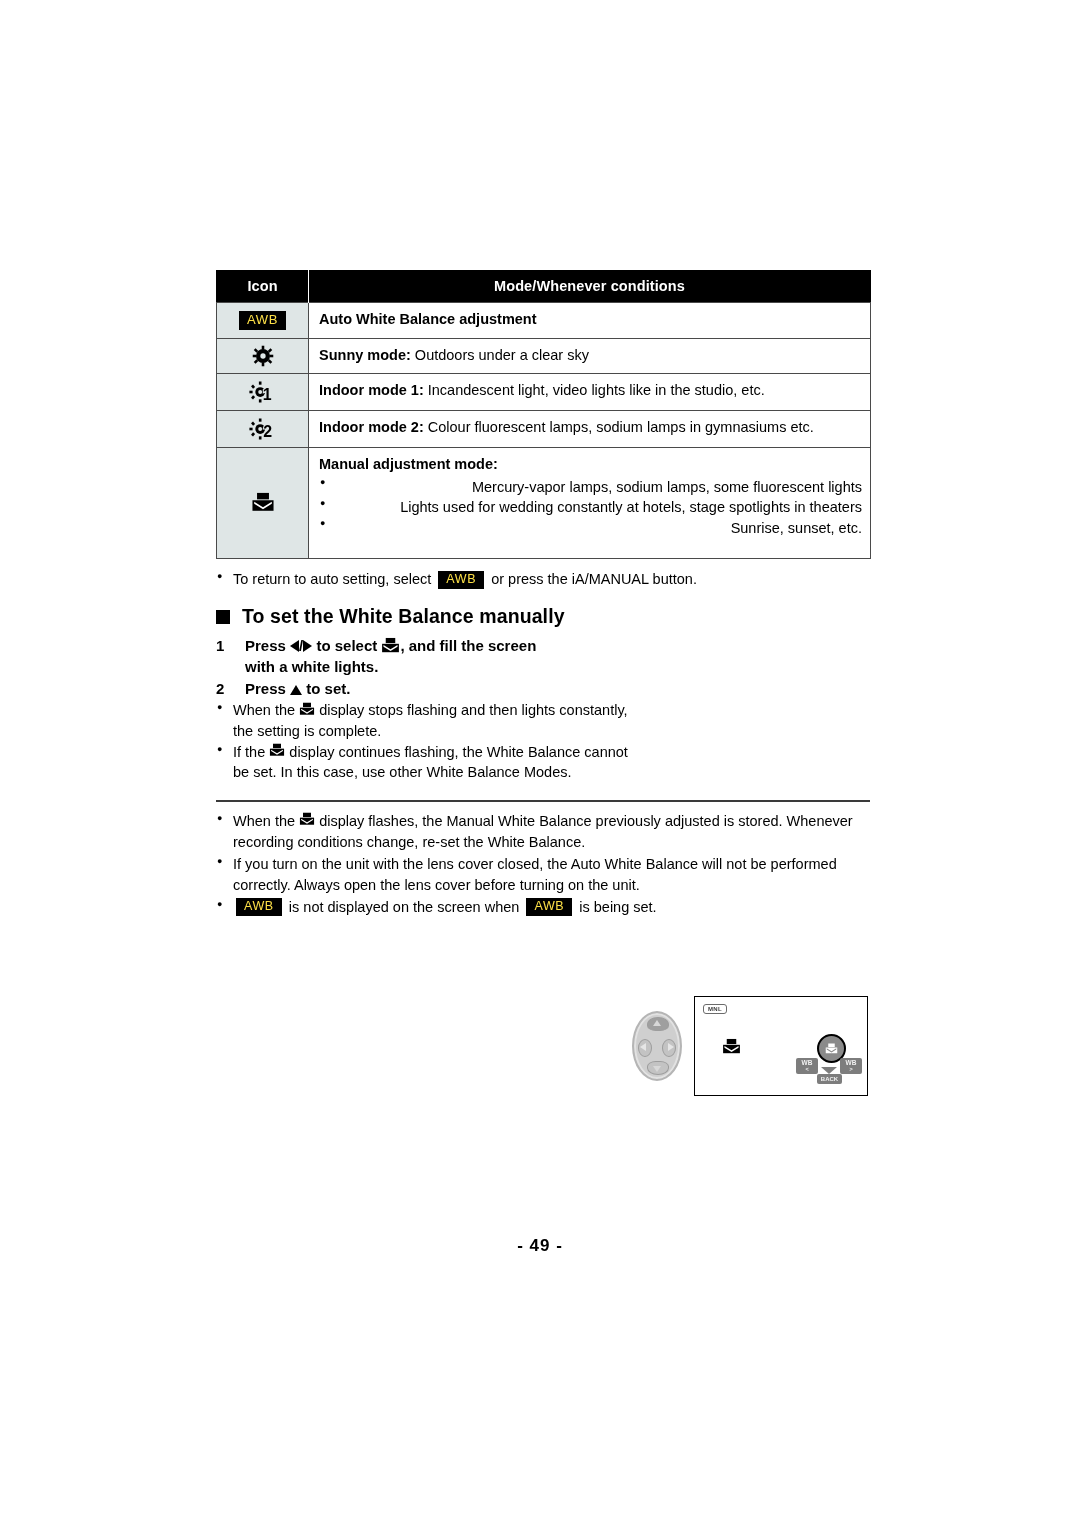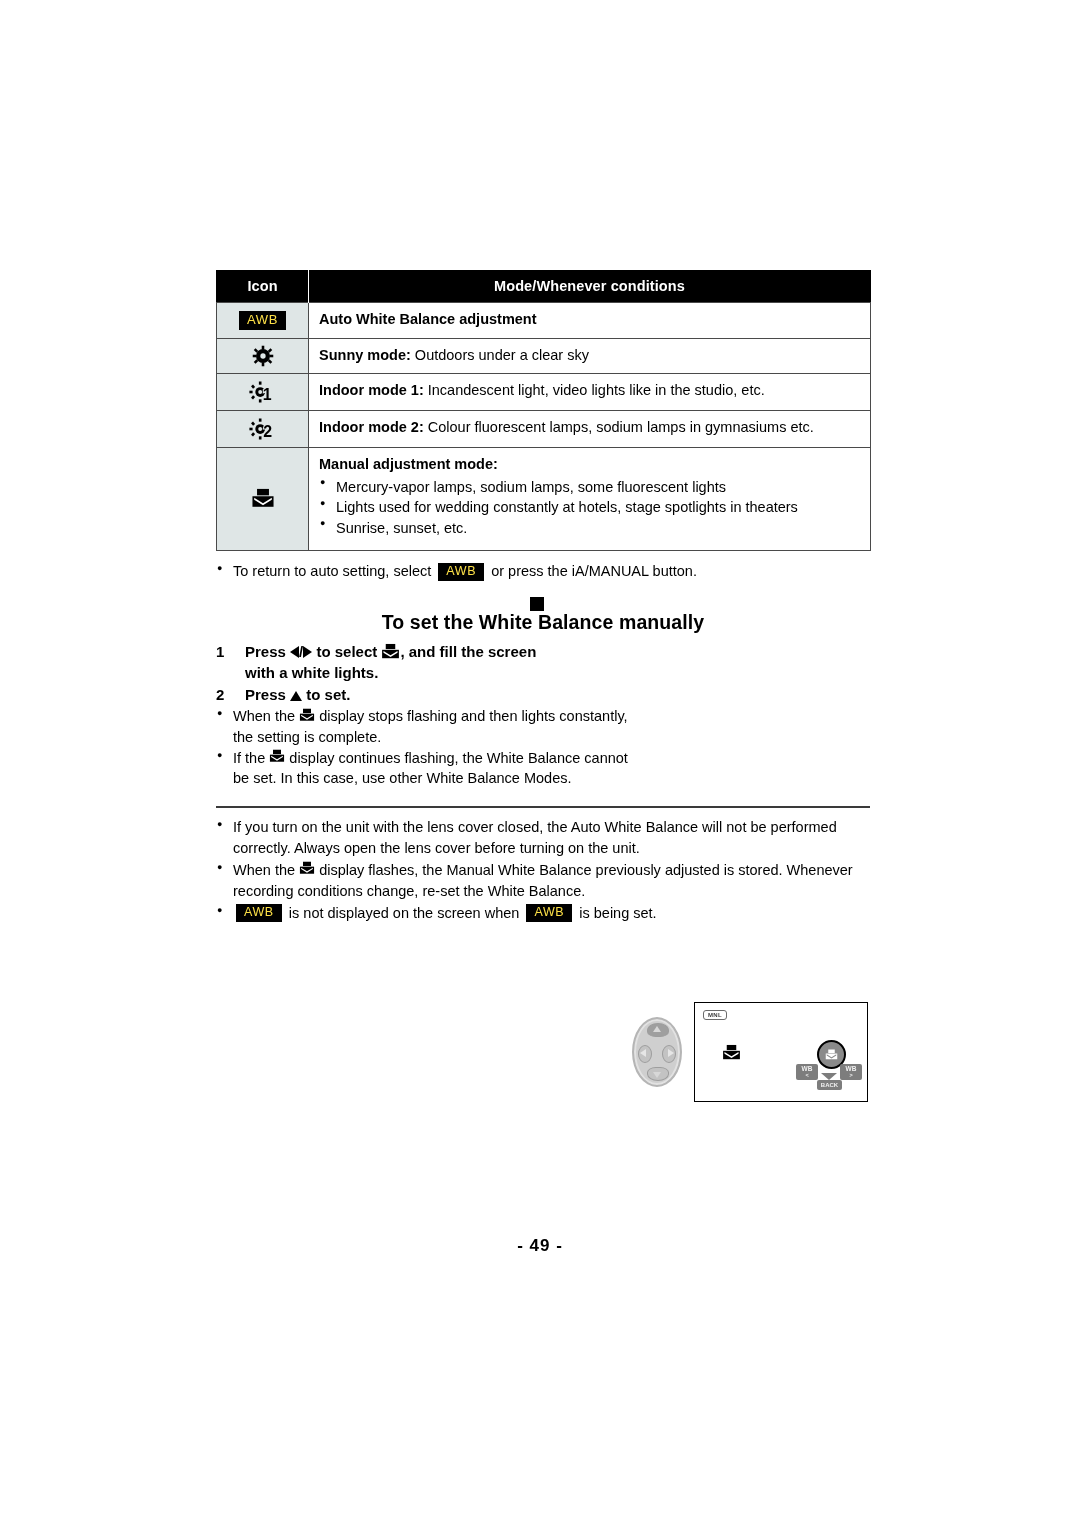--- a/index.html
+++ b/index.html
@@ -66,23 +66,24 @@
     padding: 6px 2px;
   }
   table.wb-table td.desc-cell {
     background: #ffffff;
     padding: 7px 8px 8px 10px;
   }
   .row-label { font-weight: bold; }
   .row-rest { font-weight: normal; }
 
   .sub-list {
-    margin: 2px 0 4px 0;
+    margin: 2px 0 12px 0;
     padding: 0;
     list-style: none;
+    text-align: right;
   }
   .sub-list li {
     position: relative;
     padding-left: 17px;
     font-size: 14.5px;
     line-height: 1.42;
     font-weight: normal;
   }
   .sub-list li:before {
     content: "\25CF";
@@ -141,21 +142,20 @@
     top: 1px;
     font-size: 9px;
   }
 
   
   .sect-head {
     display: flex;
     align-items: center;
     margin-top: 15px;
     margin-bottom: 7px;
-    flex-direction: column;
   }
   .sect-sq {
     width: 14px; height: 14px;
     background: #000;
     margin-right: 12px;
     flex: 0 0 auto;
   }
   .sect-title {
     font-size: 19.5px;
     font-weight: bold;
@@ -602,34 +602,34 @@
             </span>
             <span class="osd-btn osd-back">BACK</span>
           </div>
         </div>
       </div>
 
     </div>
 
     <hr class="divider">
 
-    <div class="low-note">If you turn on the unit with the lens cover closed, the Auto White Balance will not be performed correctly. Always open the lens cover before turning on the unit.</div>
-
     <div class="low-note">
       <span>When the</span>
       <span class="ic ic-mwb-xs">
         <svg viewBox="0 0 26 24" width="16" height="15">
           <rect x="6.5" y="1" width="13" height="7" fill="#000"></rect>
           <path d="M1.5 9 H24.5 V20.5 H1.5 Z" fill="#000"></path>
           <path d="M3.4 10.7 L13 16.6 L22.6 10.7 L22.6 12.9 L13 18.8 L3.4 12.9 Z" fill="#fff"></path>
         </svg>
       </span>
       <span>display flashes, the Manual White Balance previously adjusted is stored. Whenever recording conditions change, re-set the White Balance.</span>
     </div>
 
+    <div class="low-note">If you turn on the unit with the lens cover closed, the Auto White Balance will not be performed correctly. Always open the lens cover before turning on the unit.</div>
+
 
     <div class="low-note">
       <span class="awb-badge inline">AWB</span>
       <span>is not displayed on the screen when</span>
       <span class="awb-badge inline">AWB</span>
       <span>is being set.</span>
     </div>
 
   </div>
 

